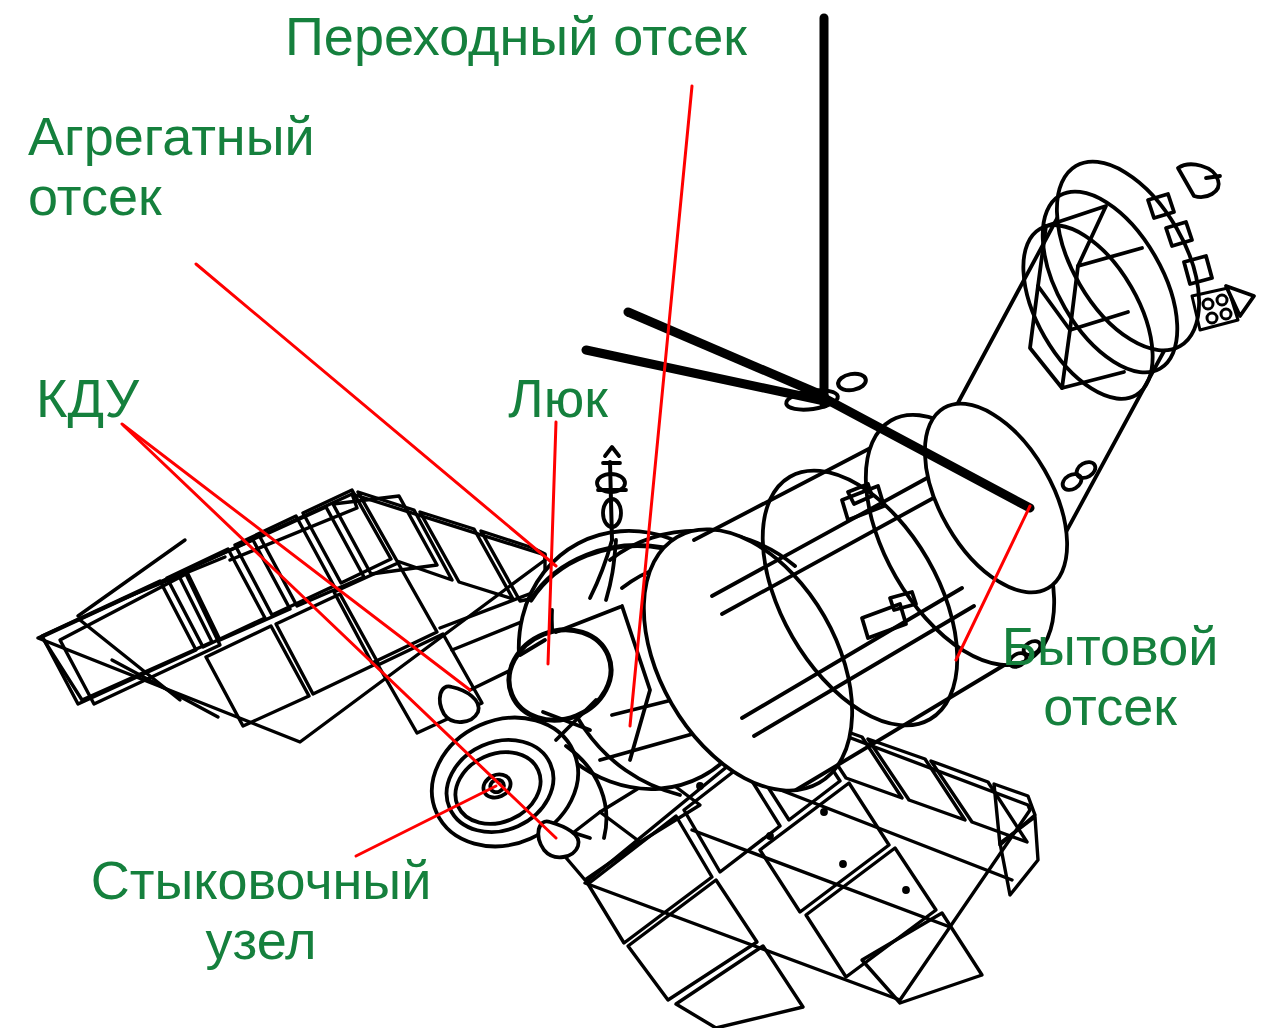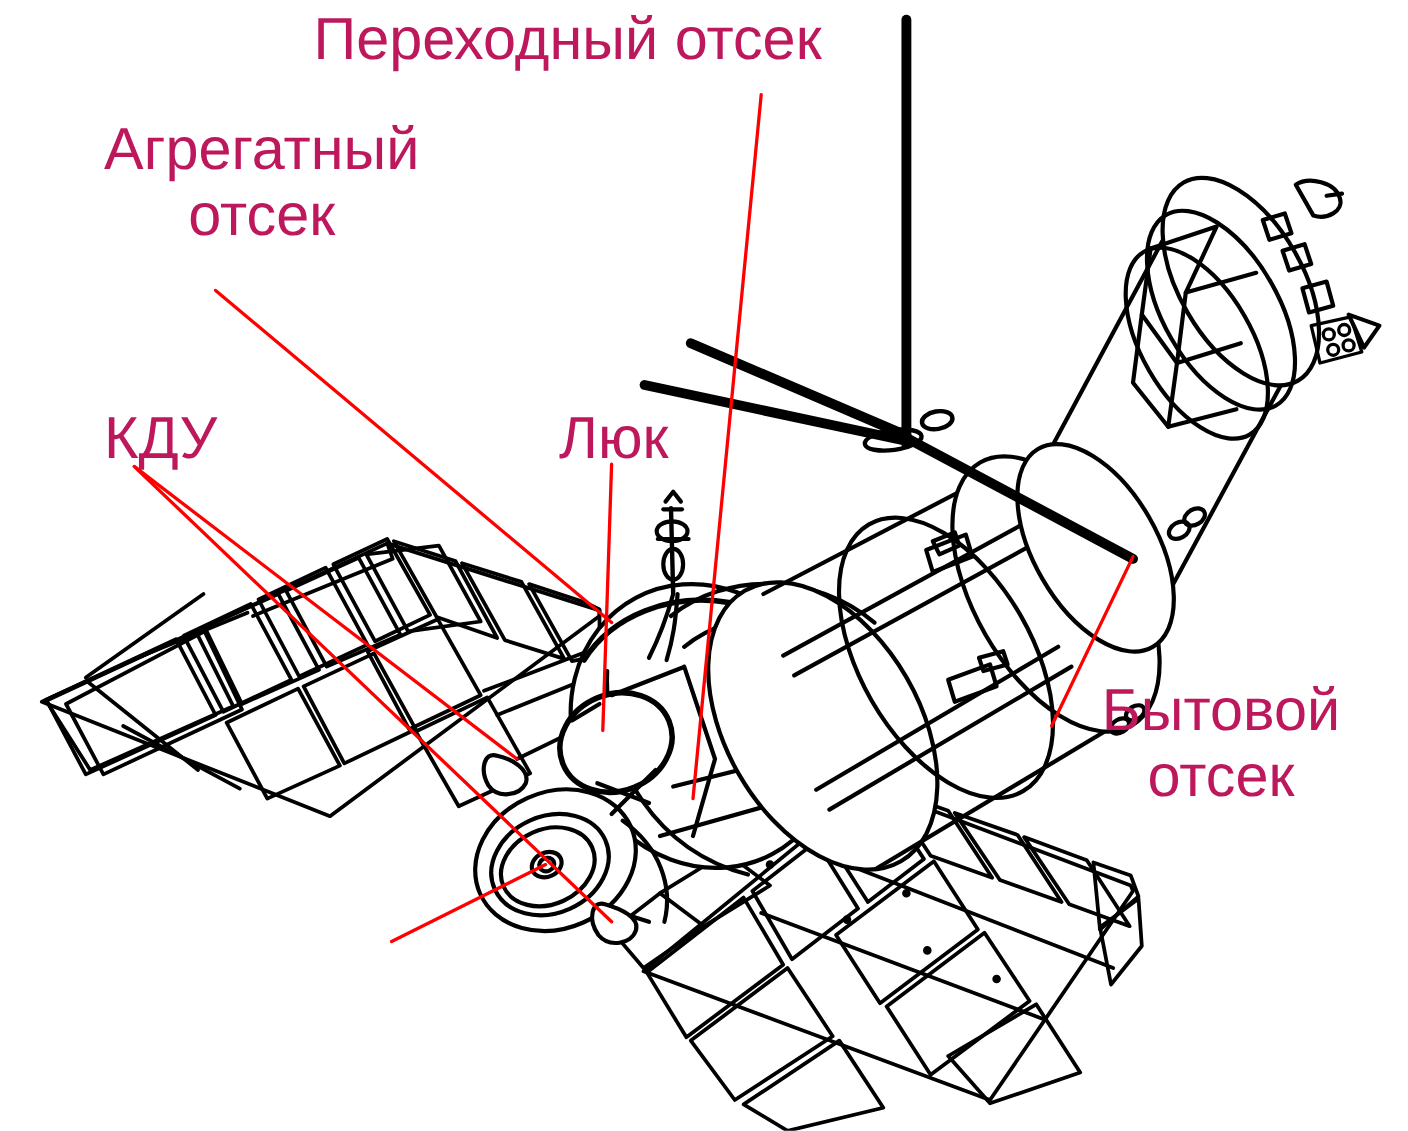--- a/index.html
+++ b/index.html
@@ -22,30 +22,30 @@
   }
   #diagram {
     position: absolute;
     left: 0;
     top: 0;
     width: 1280px;
     height: 1028px;
   }
   .label {
     position: absolute;
-    color: #be185d;
+    color: #15803d;
     font-family: "Liberation Sans", sans-serif;
     font-size: 54px;
     line-height: 1.12;
     font-weight: 400;
     white-space: pre-line;
     letter-spacing: 0px;
   }
   .lab-center { text-align: center; }
-  .lab-left   { text-align: center; }
+  .lab-left   { text-align: left; }
 
   
   #lbl-transfer   { left: 206px; top: 6px;   width: 620px; }
   #lbl-service    { left: 28px;  top: 106px; width: 420px; }
   #lbl-kdu        { left: 36px;  top: 368px; width: 220px; }
   #lbl-hatch      { left: 468px; top: 368px; width: 180px; }
   #lbl-living     { left: 950px; top: 616px; width: 320px; }
   #lbl-docking    { left: 6px;   top: 850px; width: 510px; }
 </style>
 </head>
@@ -277,14 +277,16 @@
   <div class="label lab-left" id="lbl-service">Агрегатный
 отсек</div>
 
   <div class="label lab-center" id="lbl-hatch">Люк</div>
 
   <div class="label lab-left" id="lbl-kdu">КДУ</div>
 
   <div class="label lab-center" id="lbl-living">Бытовой
 отсек</div>
 
+  <div class="label lab-center" id="lbl-docking">Стыковочный
+узел</div>
 
 </div>
 
 </body></html>

